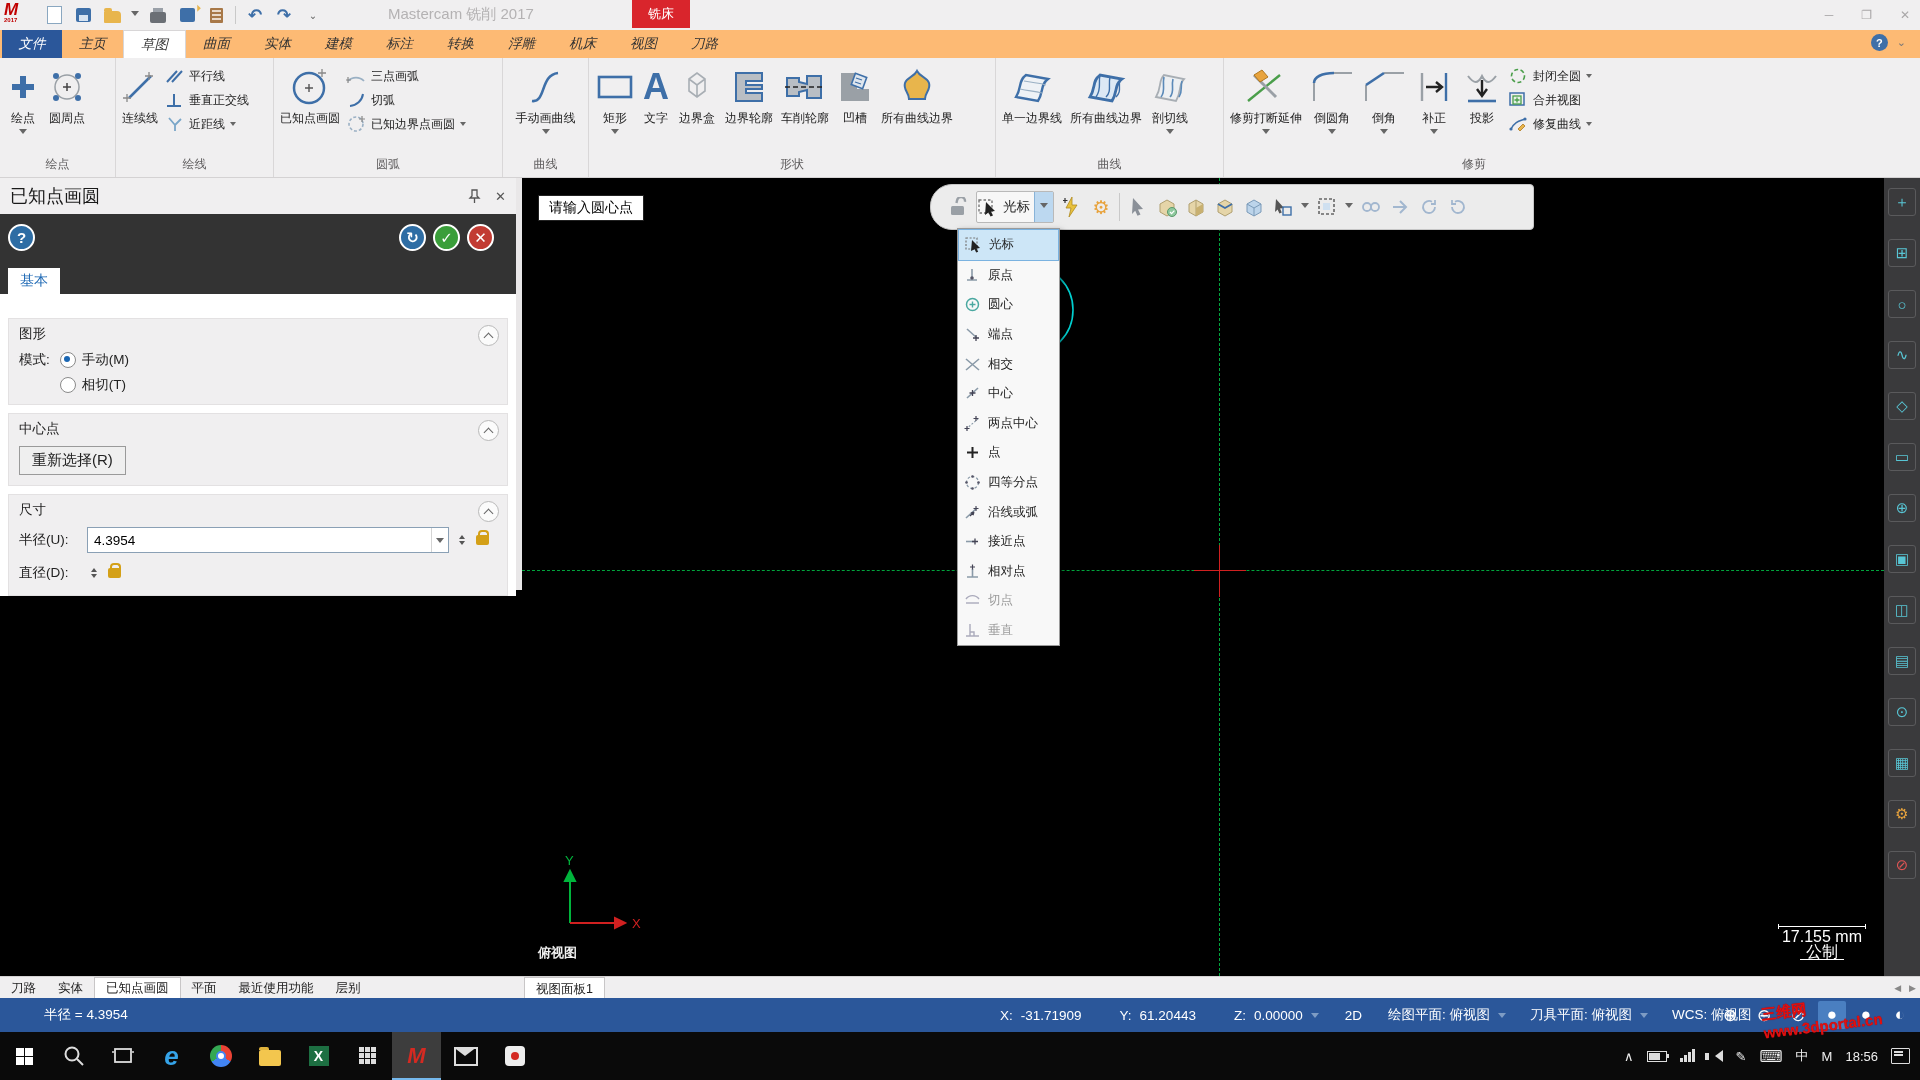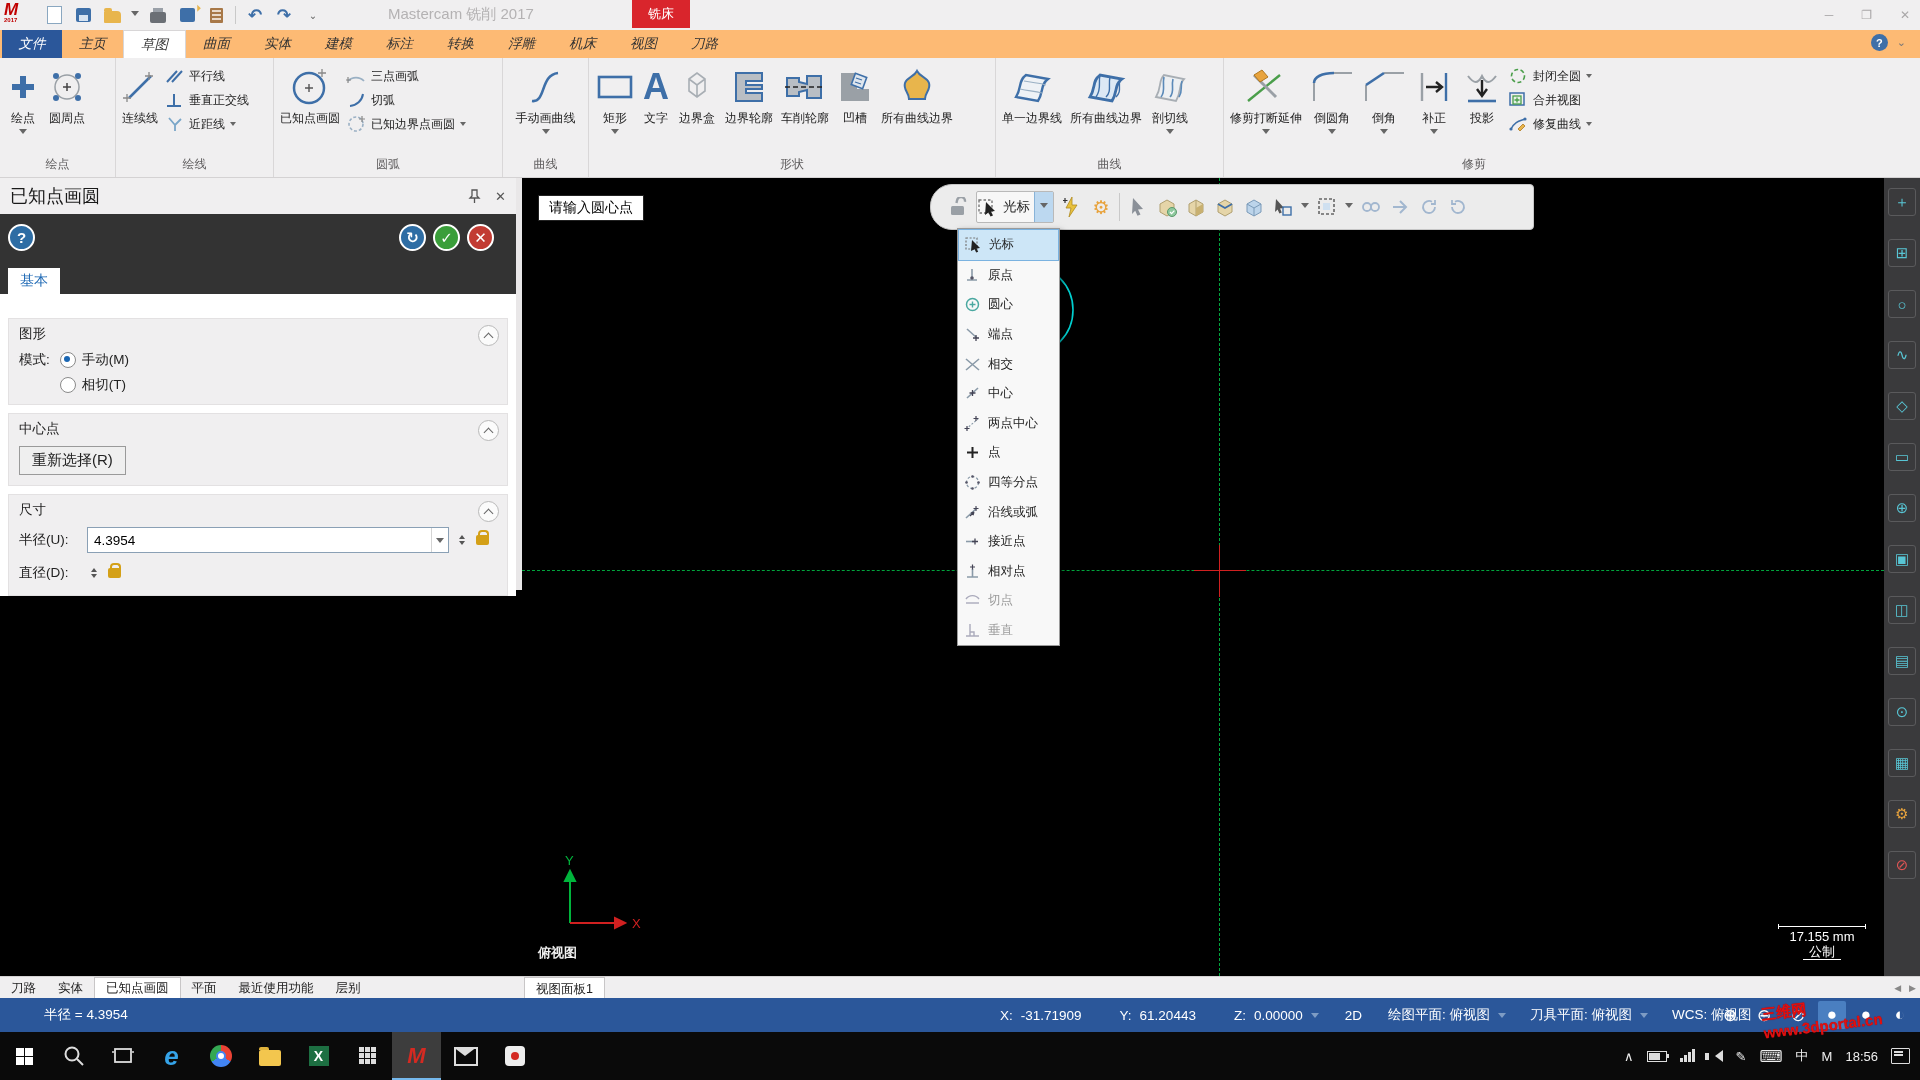--- a/index.html
+++ b/index.html
@@ -67,21 +67,21 @@
   .tsep{width:1px;height:28px;background:#c9c9c9;}
   .fade{opacity:.42;}
   
   .menu{position:absolute;left:435px;top:50px;width:101px;background:#f8f8f8;border:1px solid #9a9a9a;box-shadow:2px 3px 6px rgba(0,0,0,.5);z-index:20;}
   .mitem{height:29.6px;display:flex;align-items:center;gap:6px;padding:0 4px 0 5px;font-size:12.5px;color:#222;}
   .mitem.sel{background:#cde6f7;border:1px solid #7ab2e0;}
   .mitem.dis{color:#9b9b9b;}
   .mico{width:19px;height:19px;display:flex;align-items:center;justify-content:center;flex:0 0 auto;}
   
   .viewlbl{position:absolute;left:16px;top:766px;color:#f0f0f0;font-size:13px;font-weight:bold;}
-  .scalebox{position:absolute;right:18px;top:746px;color:#fff;text-align:center;font-size:13px;line-height:15px;}
+  .scalebox{position:absolute;right:18px;top:746px;color:#fff;text-align:center;font-size:16px;line-height:15px;}
   .scaleline{width:86px;height:5px;border-left:1px solid #fff;border-right:1px solid #fff;position:relative;margin:0 auto;}
   .scaleline:after{content:"";position:absolute;left:0;right:0;top:2px;border-top:1px solid #fff;}
   .unitu{border-bottom:1px solid #fff;display:inline-block;padding:0 6px;}
   
   .rightbar{position:absolute;right:0;top:0;width:36px;height:798px;background:#3a3a3c;display:flex;flex-direction:column;align-items:center;padding-top:10px;gap:23px;}
   .rico{width:26px;height:26px;border:1px solid #5a5a5c;border-radius:3px;color:#58c5d4;display:flex;align-items:center;justify-content:center;font-size:15px;}
   .rico.org{color:#e8a33d;} .rico.red{color:#e05555;}
   
   .panel{position:absolute;left:0;top:0;width:516px;height:412px;background:#fff;}
   .ptitle{height:36px;background:#f0eff0;display:flex;align-items:center;padding:0 10px;font-size:18px;color:#1a1a1a;}

